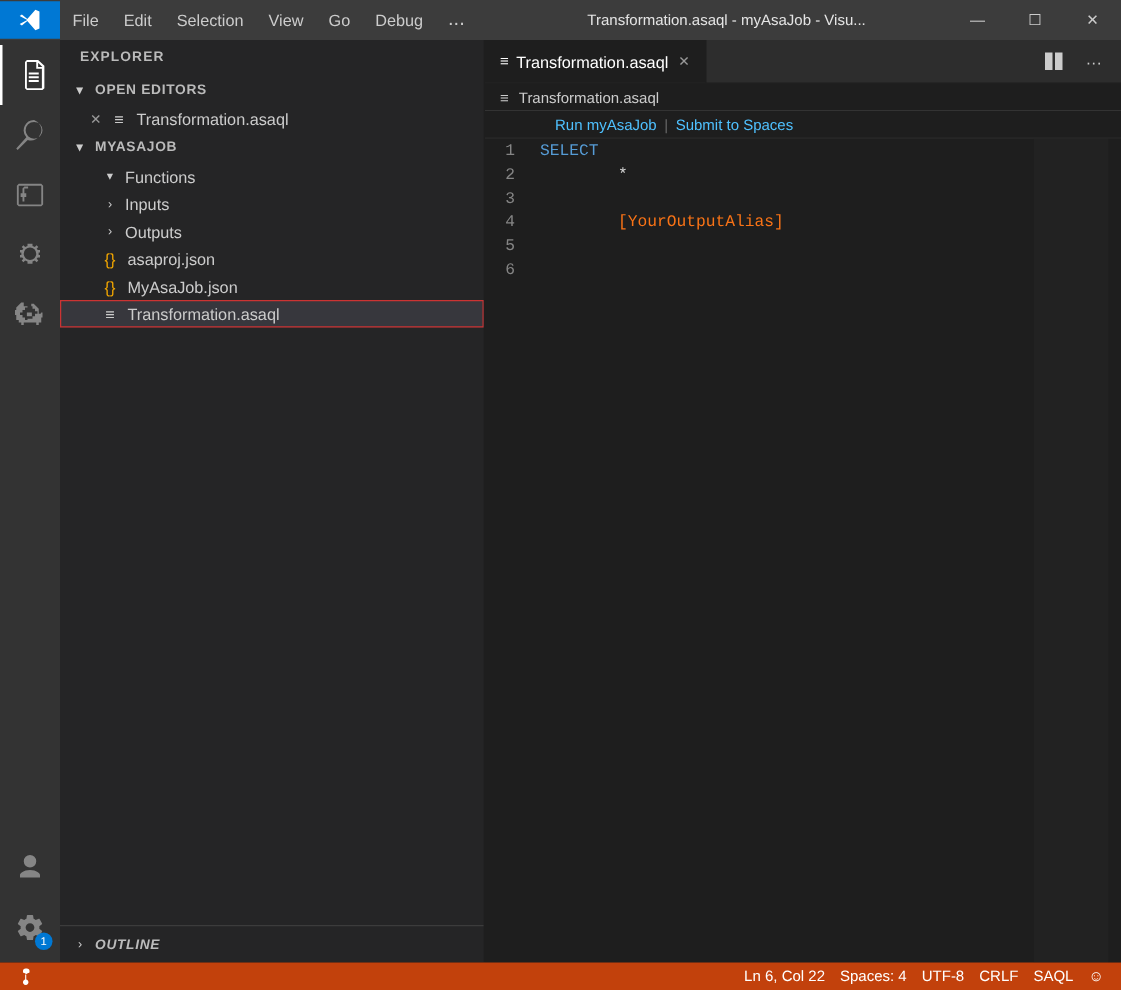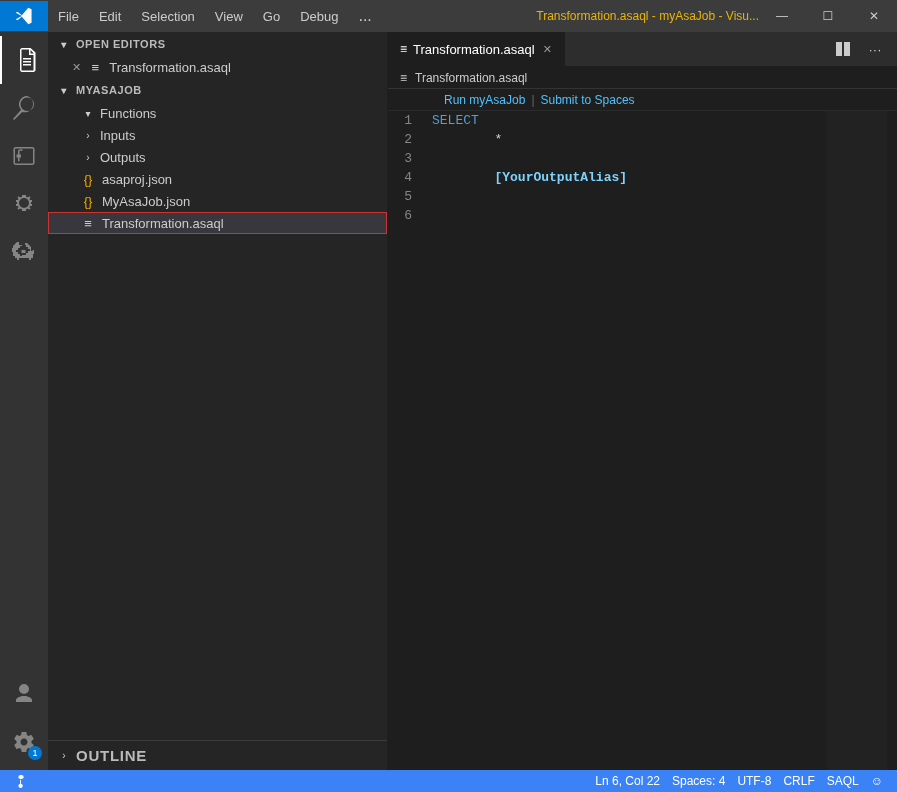--- a/index.html
+++ b/index.html
@@ -54,23 +54,23 @@
       user-select: none;
     }
     .titlebar-dots {
       padding: 0 10px;
       color: #cccccc;
       font-size: 16px;
       cursor: pointer;
     }
     .titlebar-title {
       flex: 1;
-      text-align: right;
+      text-align: center;
       font-size: 12px;
-      color: #eab308;
+      color: #e5e5e5;
       white-space: nowrap;
       overflow: hidden;
       text-overflow: ellipsis;
     }
     .titlebar-controls {
       display: flex;
       align-items: center;
     }
     .titlebar-control-btn {
       width: 46px;
@@ -344,21 +344,21 @@
       user-select: none;
       flex-shrink: 0;
     }
     .line-content {
       flex: 1;
       padding-left: 4px;
       white-space: pre;
     }
     .kw-blue { color: #569cd6; }
     .kw-white { color: #d4d4d4; }
-    .kw-yellow { color: #7dd3fc; font-weight: bold; }
+    .kw-yellow { color: #f97316; }
 
     
     .editor-scrollbar {
       width: 10px;
       background: #1e1e1e;
       position: absolute;
       right: 0;
       top: 0;
       bottom: 0;
     }
@@ -368,21 +368,21 @@
       position: absolute;
       right: 10px;
       top: 0;
       bottom: 0;
       opacity: 0.5;
     }
 
     
     .status-bar {
       height: 22px;
-      background: #3b82f6;
+      background: #c2410c;
       display: flex;
       align-items: center;
       padding: 0 8px;
       font-size: 12px;
       color: white;
       flex-shrink: 0;
     }
     .status-item {
       padding: 0 6px;
       height: 100%;
@@ -458,20 +458,21 @@
       <div class="activity-item" style="position:relative;">
         <svg viewBox="0 0 24 24" fill="currentColor">
             <path d="M19.43 12.98c.04-.32.07-.64.07-.98s-.03-.66-.07-.98l2.11-1.65c.19-.15.24-.42.12-.64l-2-3.46c-.12-.22-.39-.3-.61-.22l-2.49 1c-.52-.4-1.08-.73-1.69-.98l-.38-2.65C14.46 2.18 14.25 2 14 2h-4c-.25 0-.46.18-.49.42l-.38 2.65c-.61.25-1.17.59-1.69.98l-2.49-1c-.23-.09-.49 0-.61.22l-2 3.46c-.13.22-.07.49.12.64l2.11 1.65c-.04.32-.07.65-.07.98s.03.66.07.98l-2.11 1.65c-.19.15-.24.42-.12.64l2 3.46c.12.22.39.3.61.22l2.49-1c.52.4 1.08.73 1.69.98l.38 2.65c.03.24.24.42.49.42h4c.25 0 .46-.18.49-.42l.38-2.65c.61-.25 1.17-.58 1.69-.98l2.49 1c.23.09.49 0 .61-.22l2-3.46c.12-.22.07-.49-.12-.64l-2.11-1.65zM12 15.5c-1.93 0-3.5-1.57-3.5-3.5s1.57-3.5 3.5-3.5 3.5 1.57 3.5 3.5-1.57 3.5-3.5 3.5z"></path>
           </svg>
         <span class="badge">1</span>
       </div>
     </div>
   </div>
 
   <div class="sidebar">
+    <div class="sidebar-header">Explorer</div>
 
     <div class="sidebar-section-header">
       <span class="chevron">▾</span>
       <span>Open Editors</span>
     </div>
     <div class="tree-item">
       <span class="close-icon">✕</span>
       <span class="item-icon">≡</span>
       <span>Transformation.asaql</span>
     </div>
@@ -508,21 +509,21 @@
 
     <div class="tree-item tree-item-indent1 active">
       <span class="item-icon">≡</span>
       <span>Transformation.asaql</span>
     </div>
 
     <div class="activity-spacer"></div>
 
     <div class="sidebar-outline">
       <span class="chevron">›</span>
-      <span style="font-size:15px;font-weight:700;color:#bbb;letter-spacing:0.05em;text-transform:uppercase;">Outline</span>
+      <span style="font-size:11px;font-weight:700;color:#bbb;letter-spacing:0.05em;text-transform:uppercase;font-style:italic;">Outline</span>
     </div>
   </div>
 
   <div class="editor-area">
 
     <div class="tab-bar">
       <div class="tab active">
         <span class="tab-icon">≡</span>
         <span>Transformation.asaql</span>
         <span class="tab-close">✕</span>

